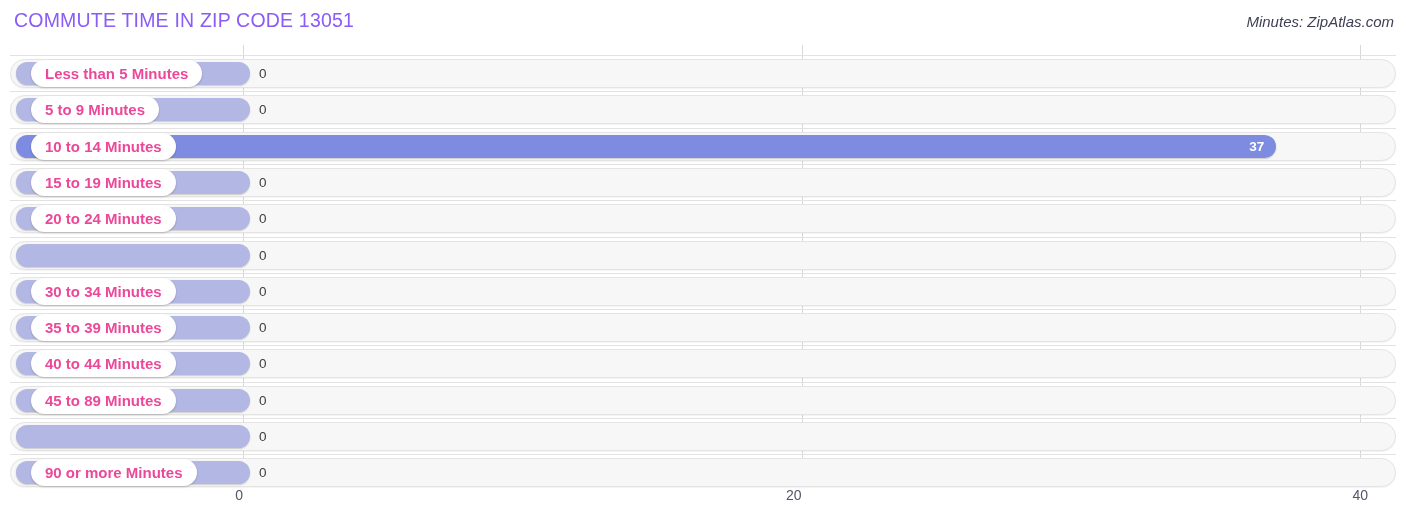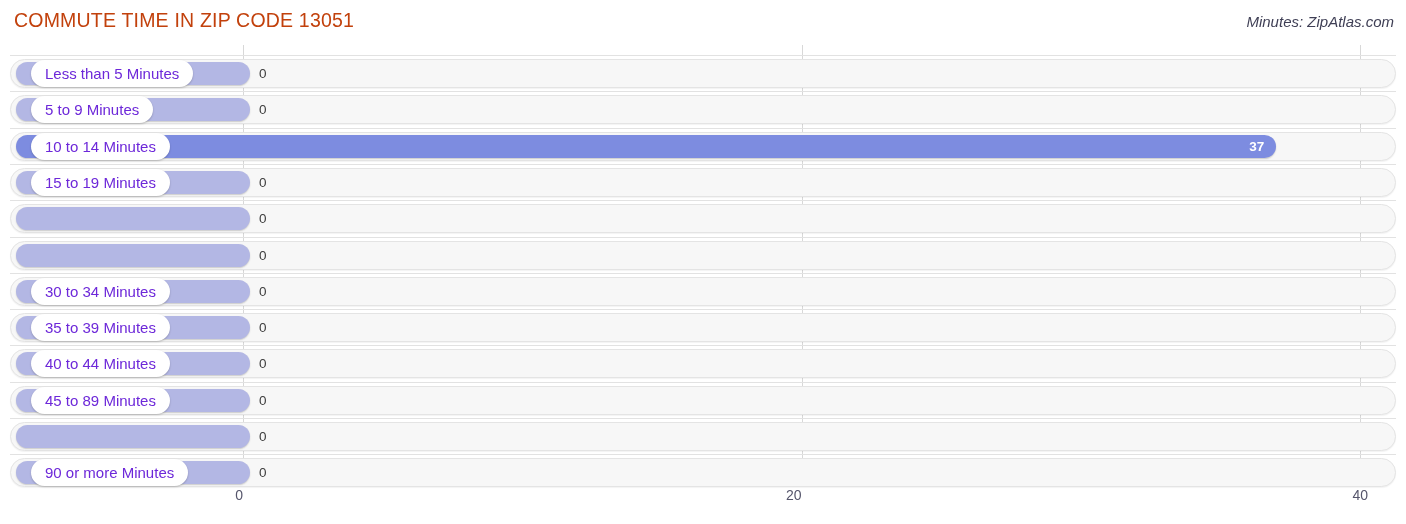--- a/index.html
+++ b/index.html
@@ -22,21 +22,21 @@
     height: 524px;
   }
 
   
   .chart-title {
     position: absolute;
     left: 14px;
     top: 9px;
     font-size: 19.5px;
     letter-spacing: 0.2px;
-    color: #c2410c;
+    color: #8b5cf6;
     font-weight: 400;
     white-space: nowrap;
   }
   .chart-source {
     position: absolute;
     right: 12px;
     top: 13px;
     font-size: 15px;
     font-style: italic;
     color: #3f3f55;
@@ -116,23 +116,24 @@
   .label-pill {
     position: absolute;
     left: 31px;
     top: 5px;
     height: 27px;
     line-height: 27px;
     background: #ffffff;
     border-radius: 14px;
     padding: 0 14px;
     font-size: 15px;
-    color: #6d28d9;
+    color: #ec4899;
     white-space: nowrap;
     box-shadow: 0 1px 2px rgba(0,0,0,0.22);
+    font-weight: bold;
   }
 
   
   .axis {
     position: absolute;
     left: 0;
     top: 487px;
     width: 1406px;
     height: 25px;
   }
@@ -184,20 +185,21 @@
         <div class="track"></div>
         <div class="bar" style="width: 234px; background: rgb(179, 183, 228);"></div>
         <div class="bar-value-outside" style="left: 259px;">0</div>
         <div class="label-pill">15 to 19 Minutes</div>
       </div>
       <div class="row" style="top: 155.2px;">
         <div class="row-sep"></div>
         <div class="track"></div>
         <div class="bar" style="width: 234px; background: rgb(179, 183, 228);"></div>
         <div class="bar-value-outside" style="left: 259px;">0</div>
+        <div class="label-pill">20 to 24 Minutes</div>
       </div>
       <div class="row" style="top: 191.5px;">
         <div class="row-sep"></div>
         <div class="track"></div>
         <div class="bar" style="width: 234px; background: rgb(179, 183, 228);"></div>
         <div class="bar-value-outside" style="left: 259px;">0</div>
       </div>
       <div class="row" style="top: 227.8px;">
         <div class="row-sep"></div>
         <div class="track"></div>

